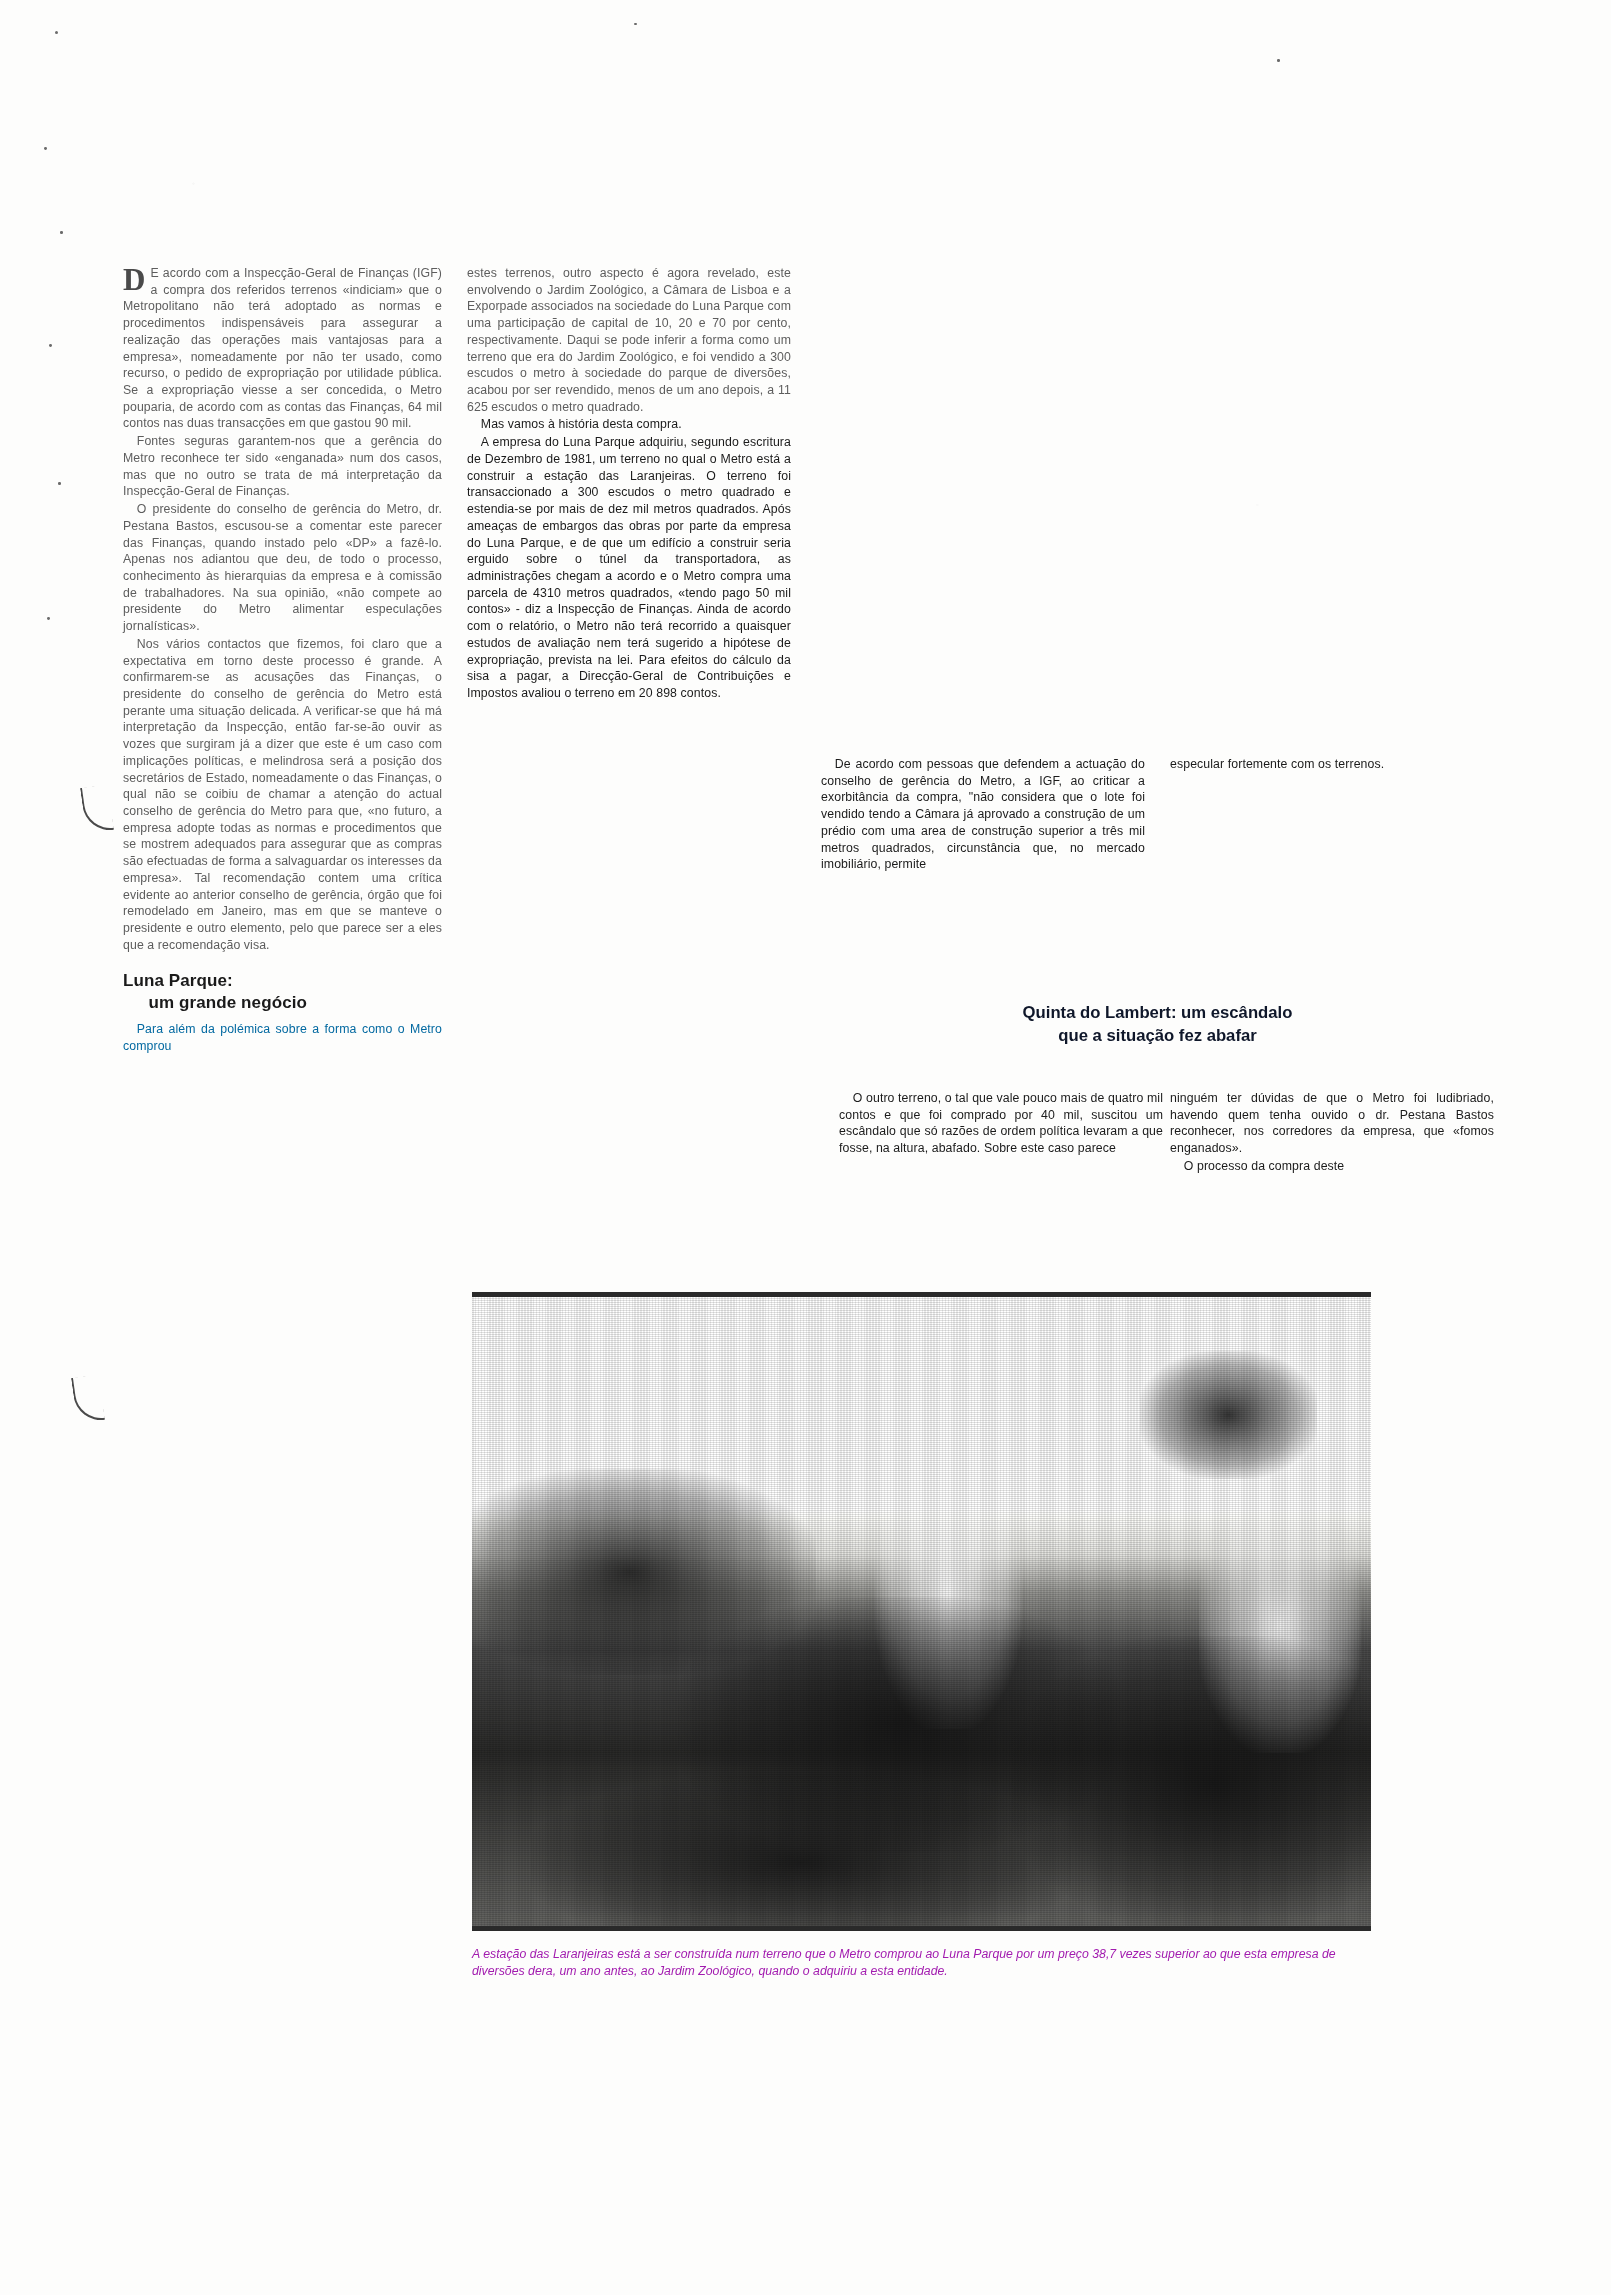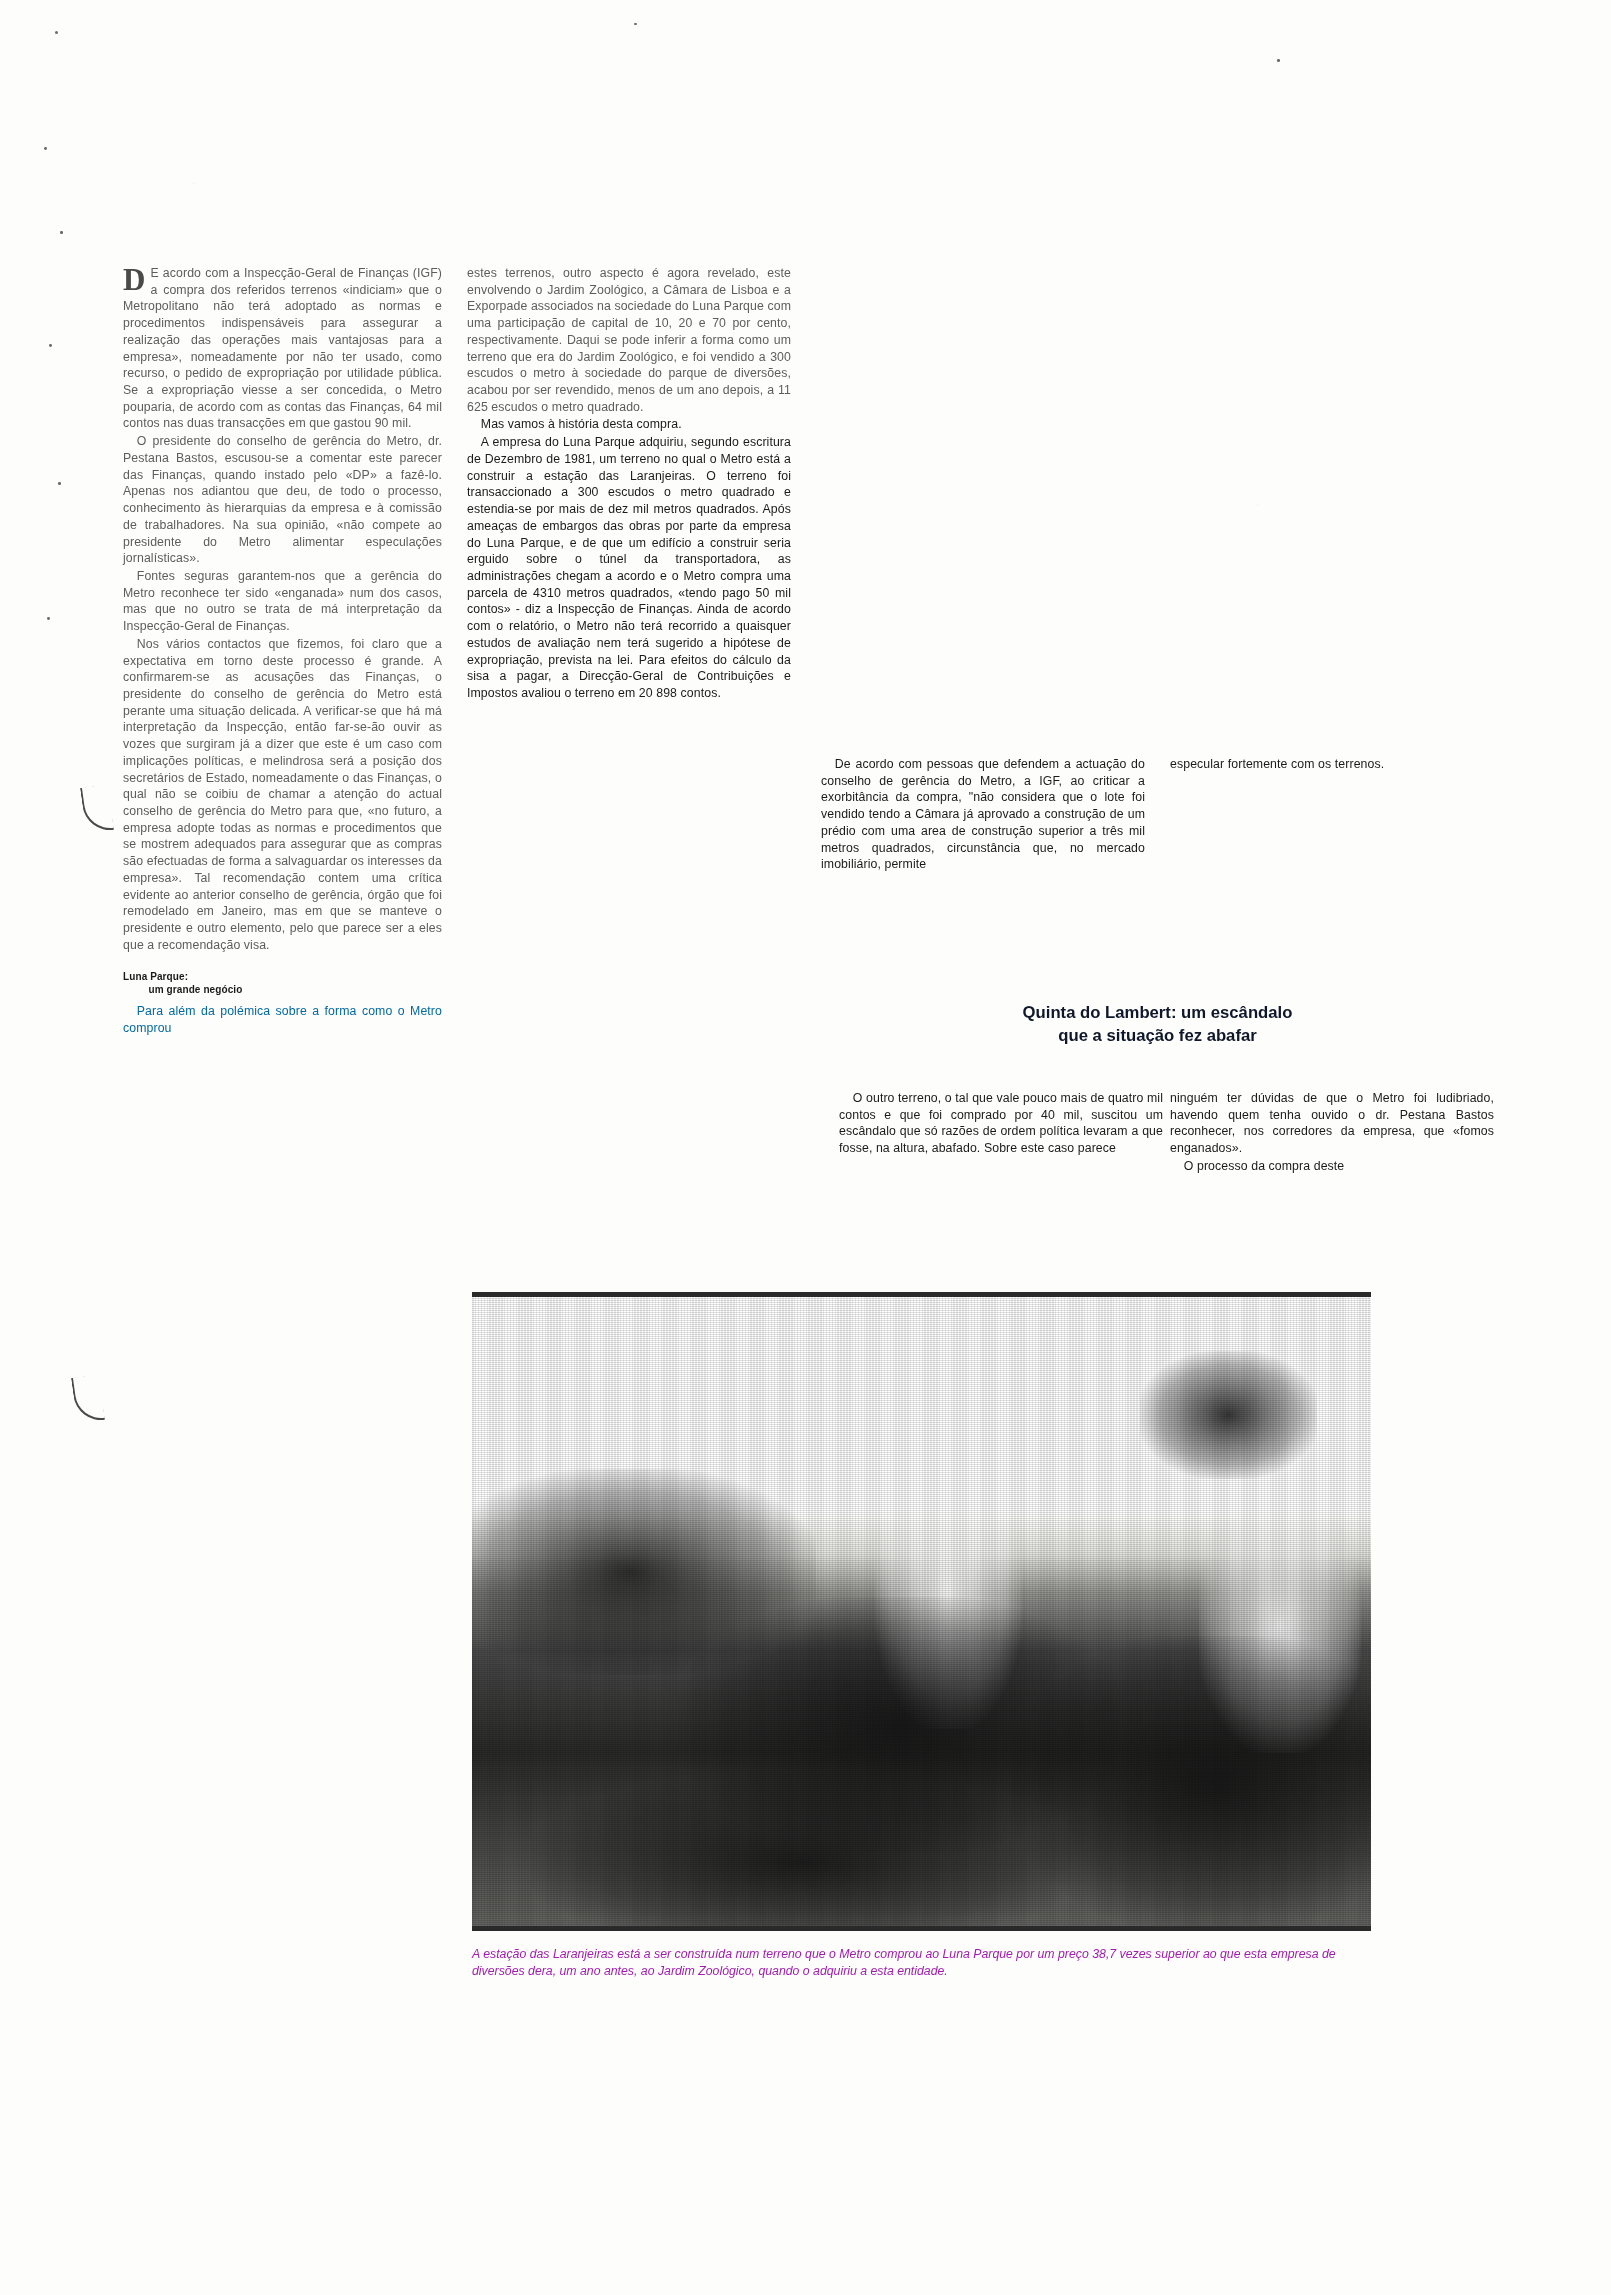--- a/index.html
+++ b/index.html
@@ -96,21 +96,21 @@
   #col2 { left: 344px;  top: 0px;   width: 324px; }
   
   #col3 { left: 698px; top: 491px; width: 324px; }
   
   #col4 { left: 1047px; top: 491px; width: 324px; }
   
   #col5 { left: 716px; top: 825px; width: 324px; }
   #col6 { left: 1047px; top: 825px; width: 324px; }
 
   .subhead {
-    font-size: 10px;
+    font-size: 17px;
     font-weight: bold;
     line-height: 1.3;
     color: #1a1a1a;
     margin: 16.7px 0 6.9px 0;
   }
   .subhead .l2 { display: block; padding-left: 25.5px; }
 
   .section-title {
     position: absolute;
     left: 698px;
@@ -197,22 +197,22 @@
   <div class="margin-mark" style="left:83px;top:786px;"></div>
   <div class="margin-mark" style="left:74px;top:1376px;"></div>
 
   <div class="article">
 
     <div class="col faded" id="col1">
       <p class="noindent">
         <span class="dropcap">D</span>
         <span>E acordo com a Inspecção-Geral de Finanças (IGF) a compra dos referidos terrenos «indiciam» que o Metropolitano não terá adoptado as normas e procedimentos indispensáveis para assegurar a realização das operações mais vantajosas para a empresa», nomeadamente por não ter usado, como recurso, o pedido de expropriação por utilidade pública. Se a expropriação viesse a ser concedida, o Metro pouparia, de acordo com as contas das Finanças, 64 mil contos nas duas transacções em que gastou 90 mil.</span>
       </p>
+      <p>Fontes seguras garantem-nos que a gerência do Metro reconhece ter sido «enganada» num dos casos, mas que no outro se trata de má interpretação da Inspecção-Geral de Finanças.</p>
       <p>O presidente do conselho de gerência do Metro, dr. Pestana Bastos, escusou-se a comentar este parecer das Finanças, quando instado pelo «DP» a fazê-lo. Apenas nos adiantou que deu, de todo o processo, conhecimento às hierarquias da empresa e à comissão de trabalhadores. Na sua opinião, «não compete ao presidente do Metro alimentar especulações jornalísticas».</p>
-      <p>Fontes seguras garantem-nos que a gerência do Metro reconhece ter sido «enganada» num dos casos, mas que no outro se trata de má interpretação da Inspecção-Geral de Finanças.</p>
       <p>Nos vários contactos que fizemos, foi claro que a expectativa em torno deste processo é grande. A confirmarem-se as acusações das Finanças, o presidente do conselho de gerência do Metro está perante uma situação delicada. A verificar-se que há má interpretação da Inspecção, então far-se-ão ouvir as vozes que surgiram já a dizer que este é um caso com implicações políticas, e melindrosa será a posição dos secretários de Estado, nomeadamente o das Finanças, o qual não se coibiu de chamar a atenção do actual conselho de gerência do Metro para que, «no futuro, a empresa adopte todas as normas e procedimentos que se mostrem adequados para assegurar que as compras são efectuadas de forma a salvaguardar os interesses da empresa». Tal recomendação contem uma crítica evidente ao anterior conselho de gerência, órgão que foi remodelado em Janeiro, mas em que se manteve o presidente e outro elemento, pelo que parece ser a eles que a recomendação visa.</p>
 
       <div class="subhead">
         <span>Luna Parque:</span>
         <span class="l2">um grande negócio</span>
       </div>
 
       <p class="faded-more">Para além da polémica sobre a forma como o Metro comprou</p>
     </div>
 

